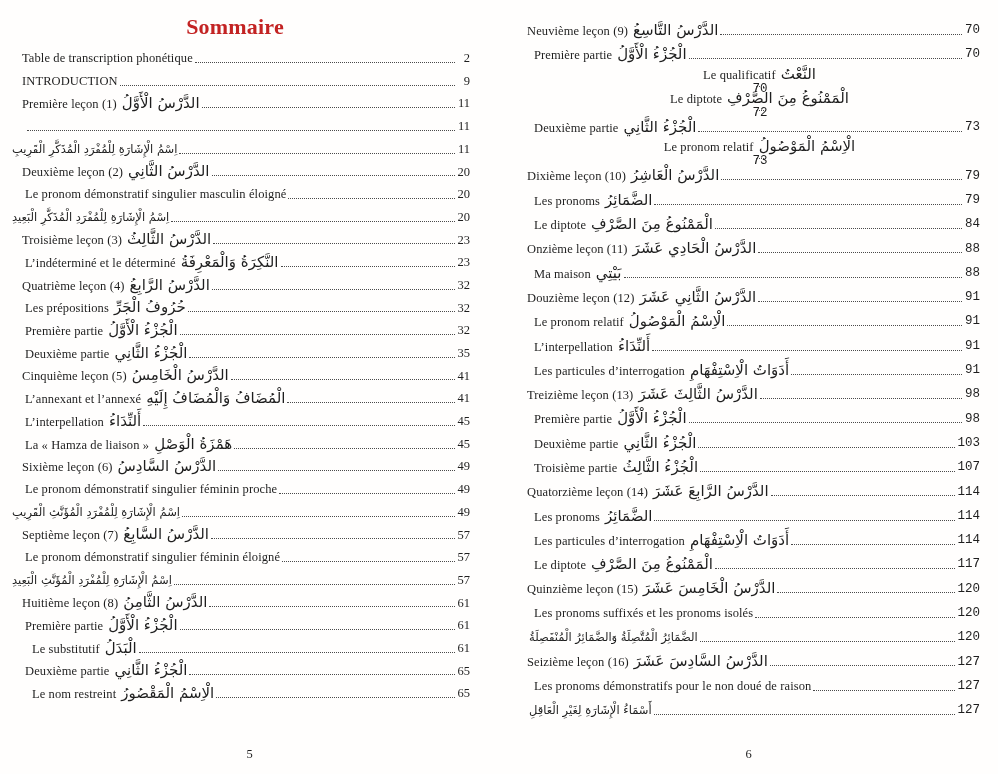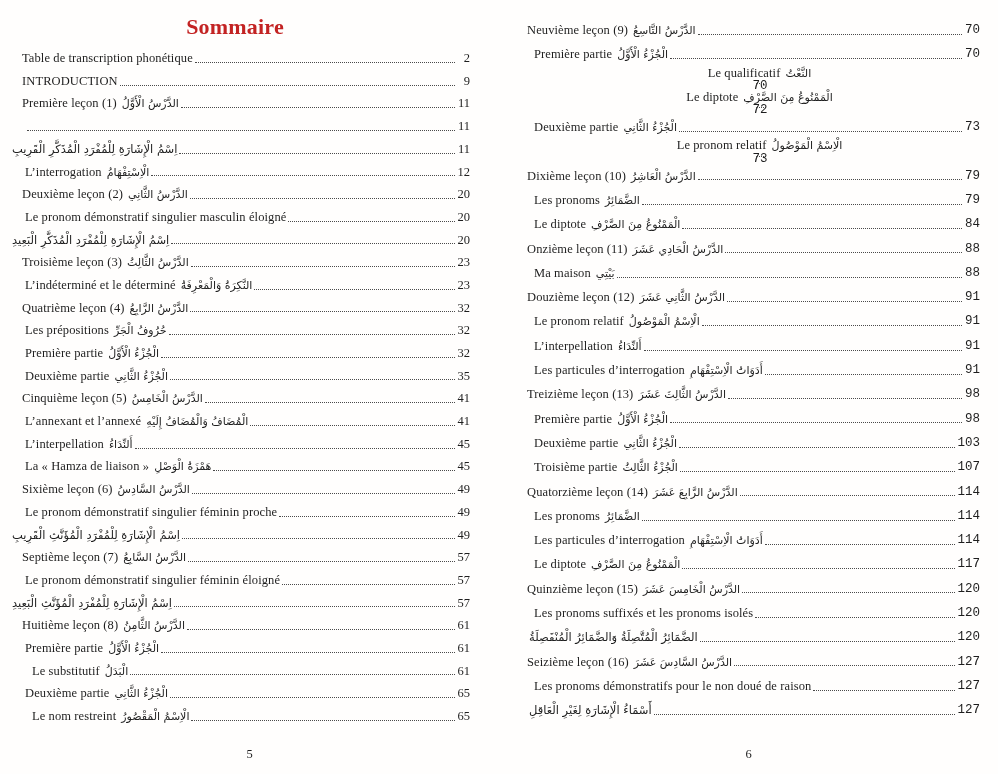--- a/index.html
+++ b/index.html
@@ -20,21 +20,21 @@
   .rows{display:flex;flex-direction:column;}
   .page-left .rows{margin-top:7px;}
   .page-right .rows{padding-top:18px;}
   .row{display:flex;align-items:center;box-sizing:border-box;}
   .page-left .row{height:22.7px;}
   .page-right .row{height:24.3px;}
   .label{white-space:nowrap;font-size:12.5px;line-height:1;}
   .fr{letter-spacing:.1px;}
   .arabic{
     font-family:"DejaVu Sans",sans-serif;
-    font-size:11px;line-height:1;
+    font-size:15px;line-height:1;
     direction:rtl;unicode-bidi:isolate;
   }
   .label .fr + .arabic{margin-left:5px;}
   .ar-only .arabic{font-size:11.5px;}
   .leader{
     flex:1;min-width:8px;height:0;
     border-bottom:1.6px dotted var(--leader_dots,#4a4a4a);
     margin:0 2px;position:relative;top:4px;
   }
   .pg{
@@ -82,25 +82,20 @@
         </div>
         <div class="row i1">
           <span class="leader"></span>
           <span class="pg">11</span>
         </div>
         <div class="row i1 ar-only">
           <span class="label"><span class="arabic" dir="rtl">اِسْمُ الْإِشَارَةِ لِلْمُفْرَدِ الْمُذَكَّرِ الْقَرِيبِ</span></span>
           <span class="leader"></span>
           <span class="pg">11</span>
         </div>
-        <div class="row i1">
-          <span class="label"><span class="fr">L’interrogation</span><span class="arabic" dir="rtl">الْاِسْتِفْهَامُ</span></span>
-          <span class="leader"></span>
-          <span class="pg">12</span>
-        </div>
         <div class="row i0">
           <span class="label"><span class="fr">Deuxième leçon (2)</span><span class="arabic" dir="rtl">الدَّرْسُ الثَّانِي</span></span>
           <span class="leader"></span>
           <span class="pg">20</span>
         </div>
         <div class="row i1">
           <span class="label"><span class="fr">Le pronom démonstratif singulier masculin éloigné</span></span>
           <span class="leader"></span>
           <span class="pg">20</span>
         </div>

